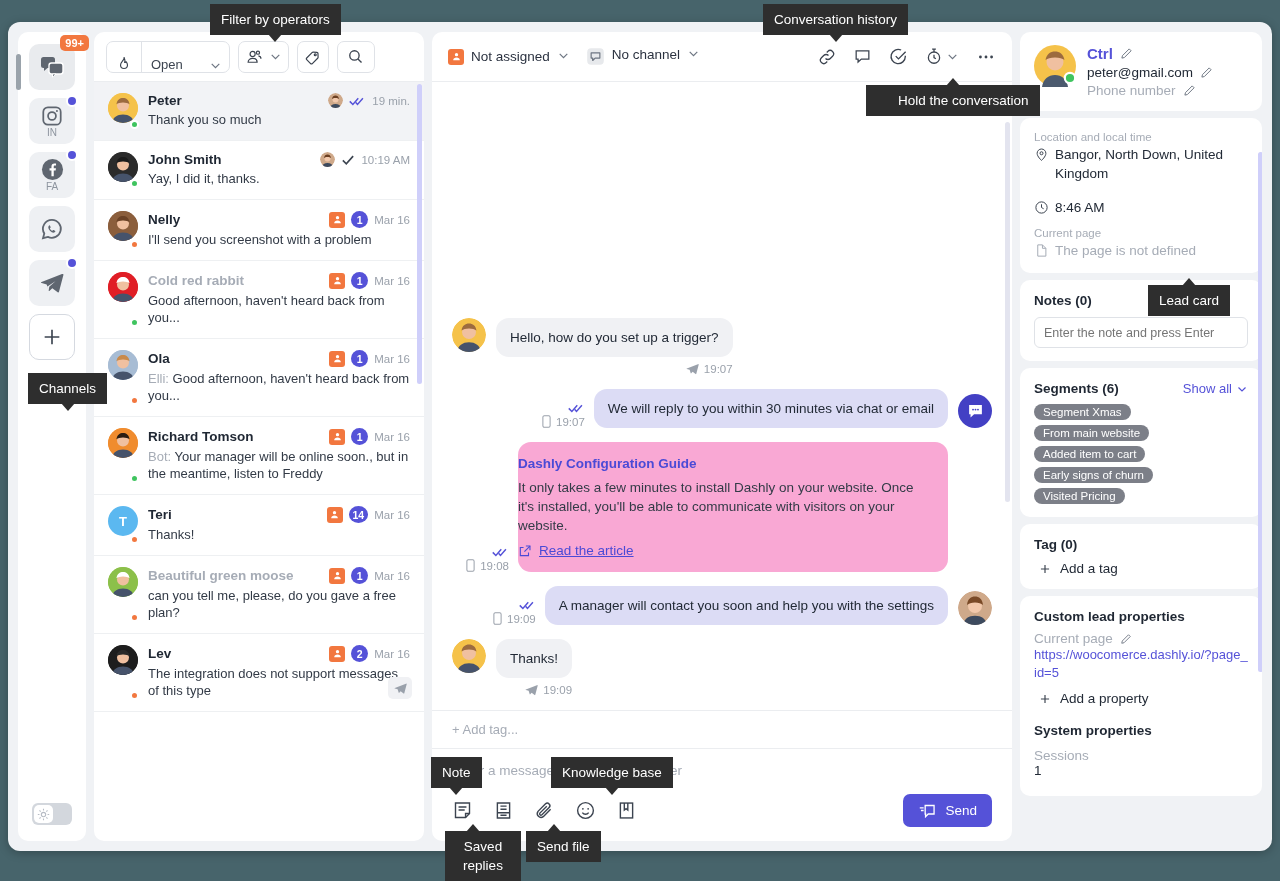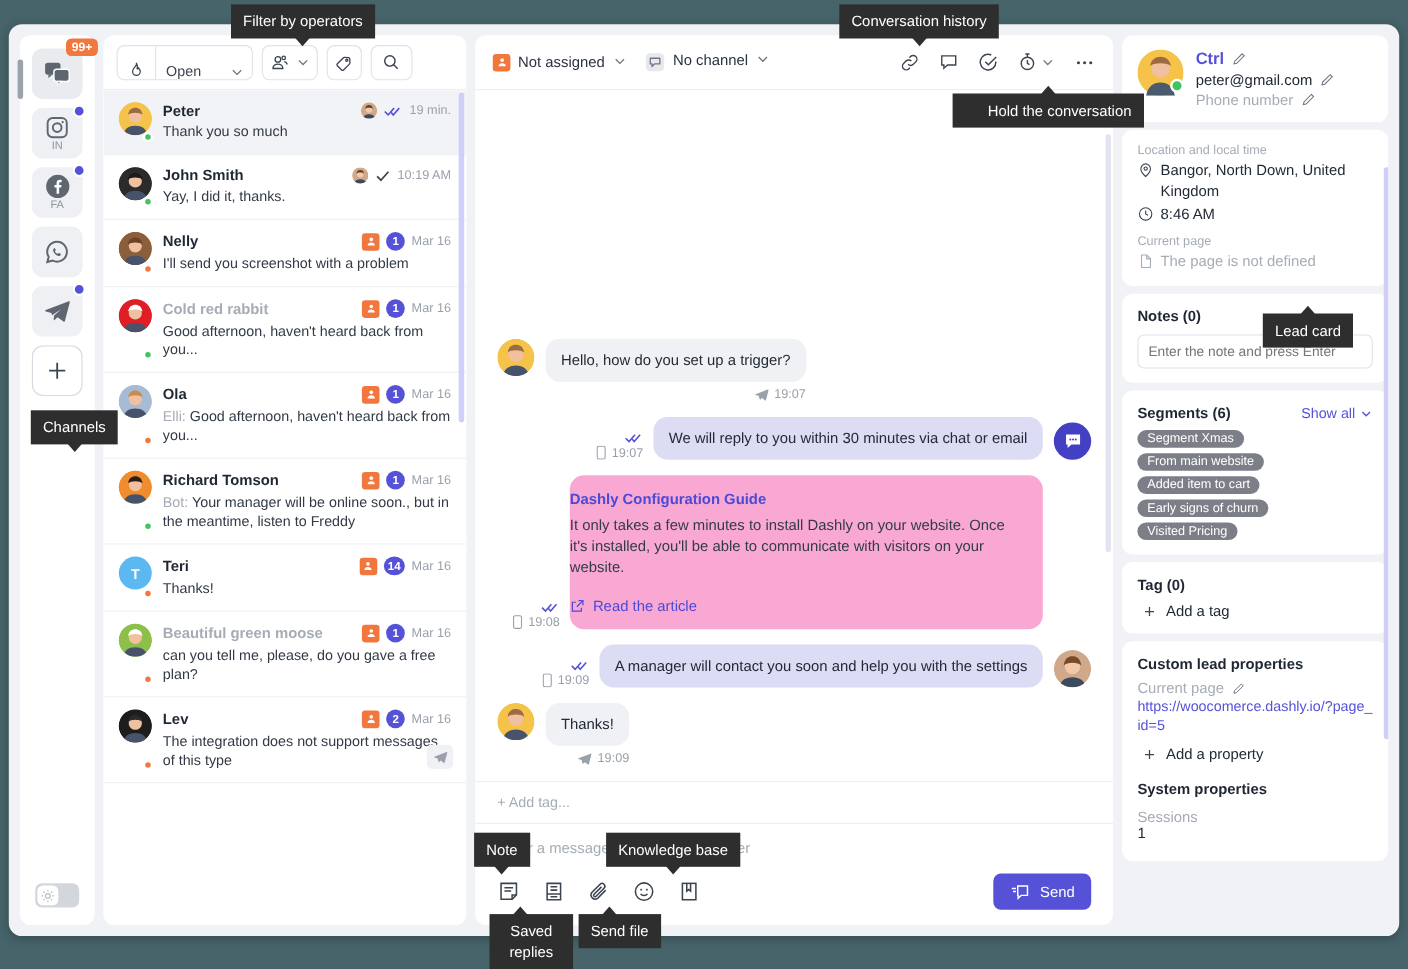--- a/index.html
+++ b/index.html
@@ -151,21 +151,21 @@
   .bubble.out { background: #dcdcf5; }
   .bub-ava { width: 34px; height: 34px; border-radius: 50%; overflow: hidden; flex-shrink: 0; }
   .msg-col { display: flex; flex-direction: column; }
   .ts { font-size: 11.5px; color: #9aa1ab; display: flex; align-items: center; gap: 5px; margin-top: 4px; }
   .ts.left { margin-right: 9px; align-self: flex-end; flex-direction: column; align-items: flex-end; gap: 1px; }
   .card {
     background: #f9a8d4; border-radius: 13px; padding: 14px 16px 14px 0; max-width: 430px;
   }
   .card-t { color: #4b4ad6; font-weight: 700; font-size: 13.5px; margin-bottom: 7px; }
   .card-b { font-size: 13.5px; line-height: 19px; color: #333b47; }
-  .card-l { color: #4b4ad6; font-size: 13.5px; margin-top: 18px; display: flex; align-items: center; gap: 7px; cursor: pointer; }
+  .card-l { color: #4b4ad6; font-size: 13.5px; margin-top: 8px; display: flex; align-items: center; gap: 7px; cursor: pointer; text-decoration: underline; }
   .bot-ava {
     width: 34px; height: 34px; border-radius: 50%; background: #4340c4;
     display: flex; align-items: center; justify-content: center; flex-shrink: 0;
   }
   .tagbar { border-top: 1px solid #ebedf0; padding: 11px 20px; font-size: 13px; color: #a6acb6; cursor: pointer; }
   .composer { border-top: 1px solid #ebedf0; padding: 14px 20px 0 20px; }
   .composer .ph { font-size: 13.5px; color: #a6acb6; }
   .comp-tools { display: flex; align-items: center; padding: 16px 20px 14px 20px; gap: 20px; color: #3c4450; }
   .send-btn {
     margin-left: auto; background: #5552d8; color: #fff; border-radius: 7px;
@@ -909,21 +909,21 @@
 
     <div class="lcard">
       <div class="sec-lbl">Location and local time</div>
       <div class="sec-val">
         <svg width="15" height="15" viewBox="0 0 24 24" fill="none" stroke="#3c4450" stroke-width="1.6" style="flex-shrink:0;margin-top:2px">
           <path d="M12 21.5s7-6.2 7-11.3A7 7 0 1 0 5 10.2C5 15.3 12 21.5 12 21.5z"></path>
             <circle cx="12" cy="10" r="2.4"></circle>
         </svg>
         <span>Bangor, North Down, United Kingdom</span>
       </div>
-      <div class="sec-val" style="margin-top:2px">
+      <div class="sec-val" style="margin-top:15px">
         <svg width="15" height="15" viewBox="0 0 24 24" fill="none" stroke="#3c4450" stroke-width="1.6" style="flex-shrink:0;margin-top:2px">
           <circle cx="12" cy="12" r="9"></circle>
             <path d="M12 6.8V12l3.4 2"></path>
         </svg>
         <span>8:46 AM</span>
       </div>
       <div class="sec-lbl" style="margin-top:10px">Current page</div>
       <div class="sec-val grey">
         <svg width="15" height="15" viewBox="0 0 24 24" fill="none" stroke="#a6acb6" stroke-width="1.6" style="flex-shrink:0;margin-top:2px">
           <path d="M6 3h7.5L19 8.5V21H6z"></path>

